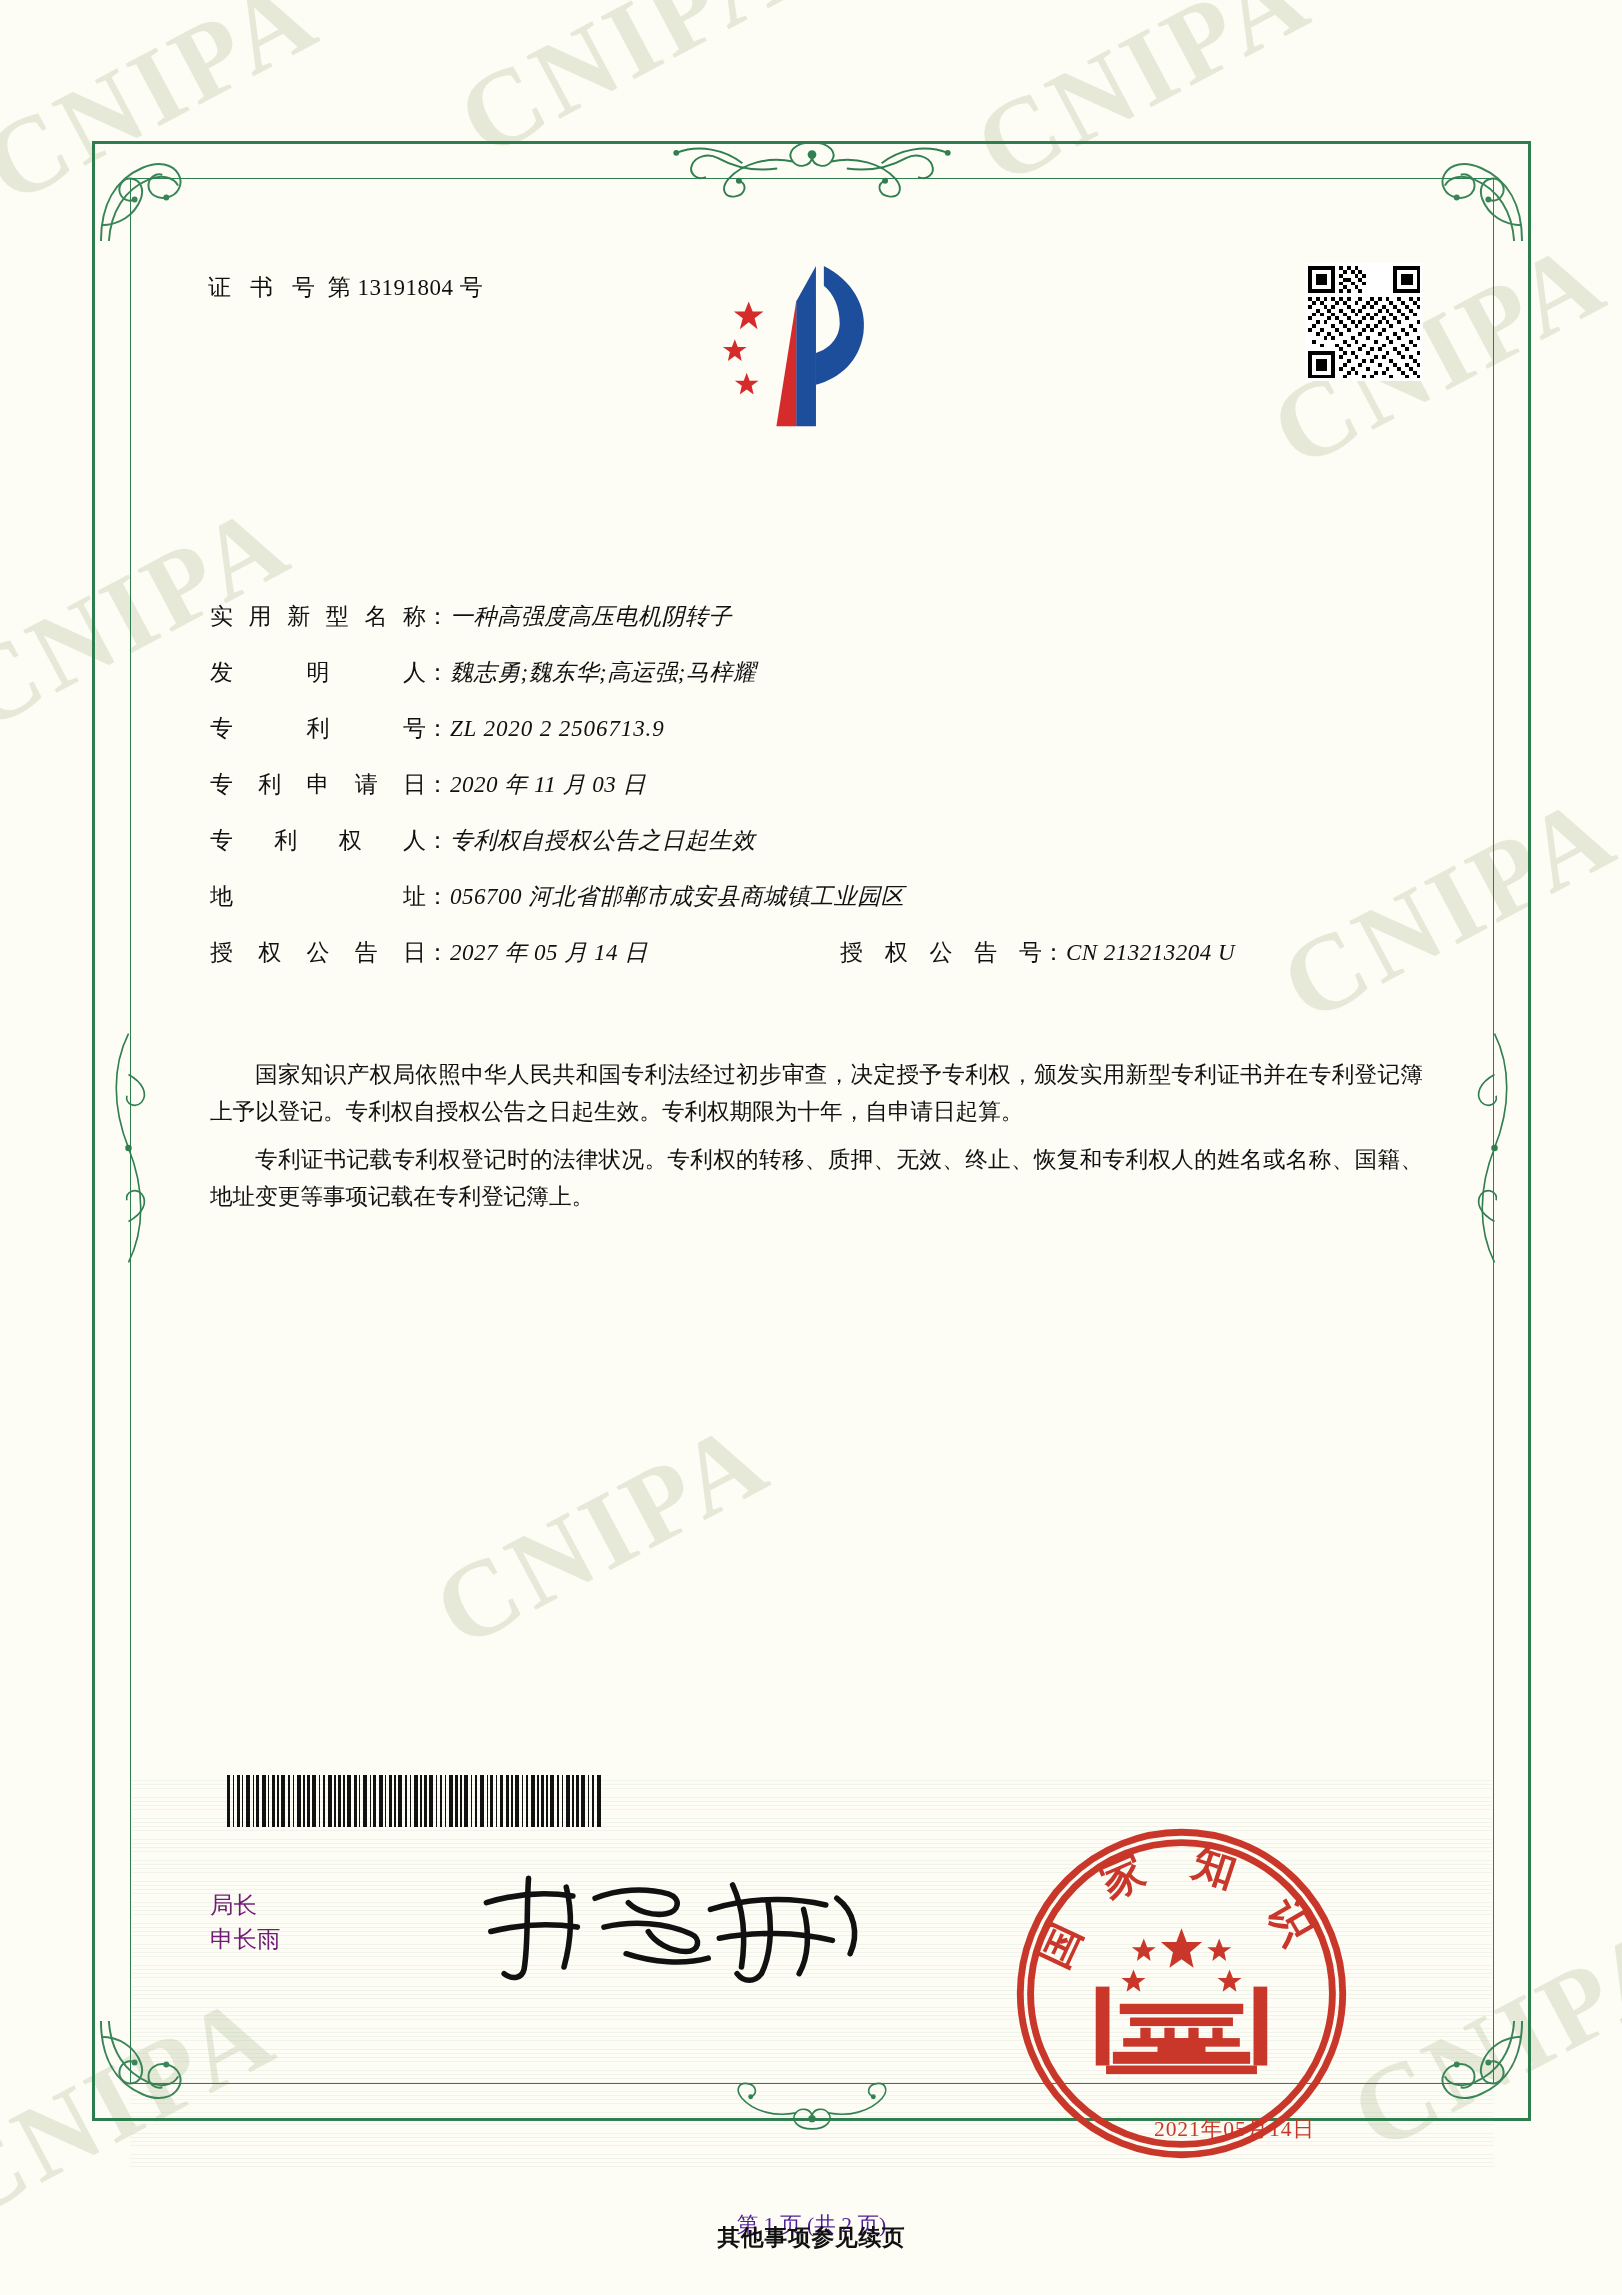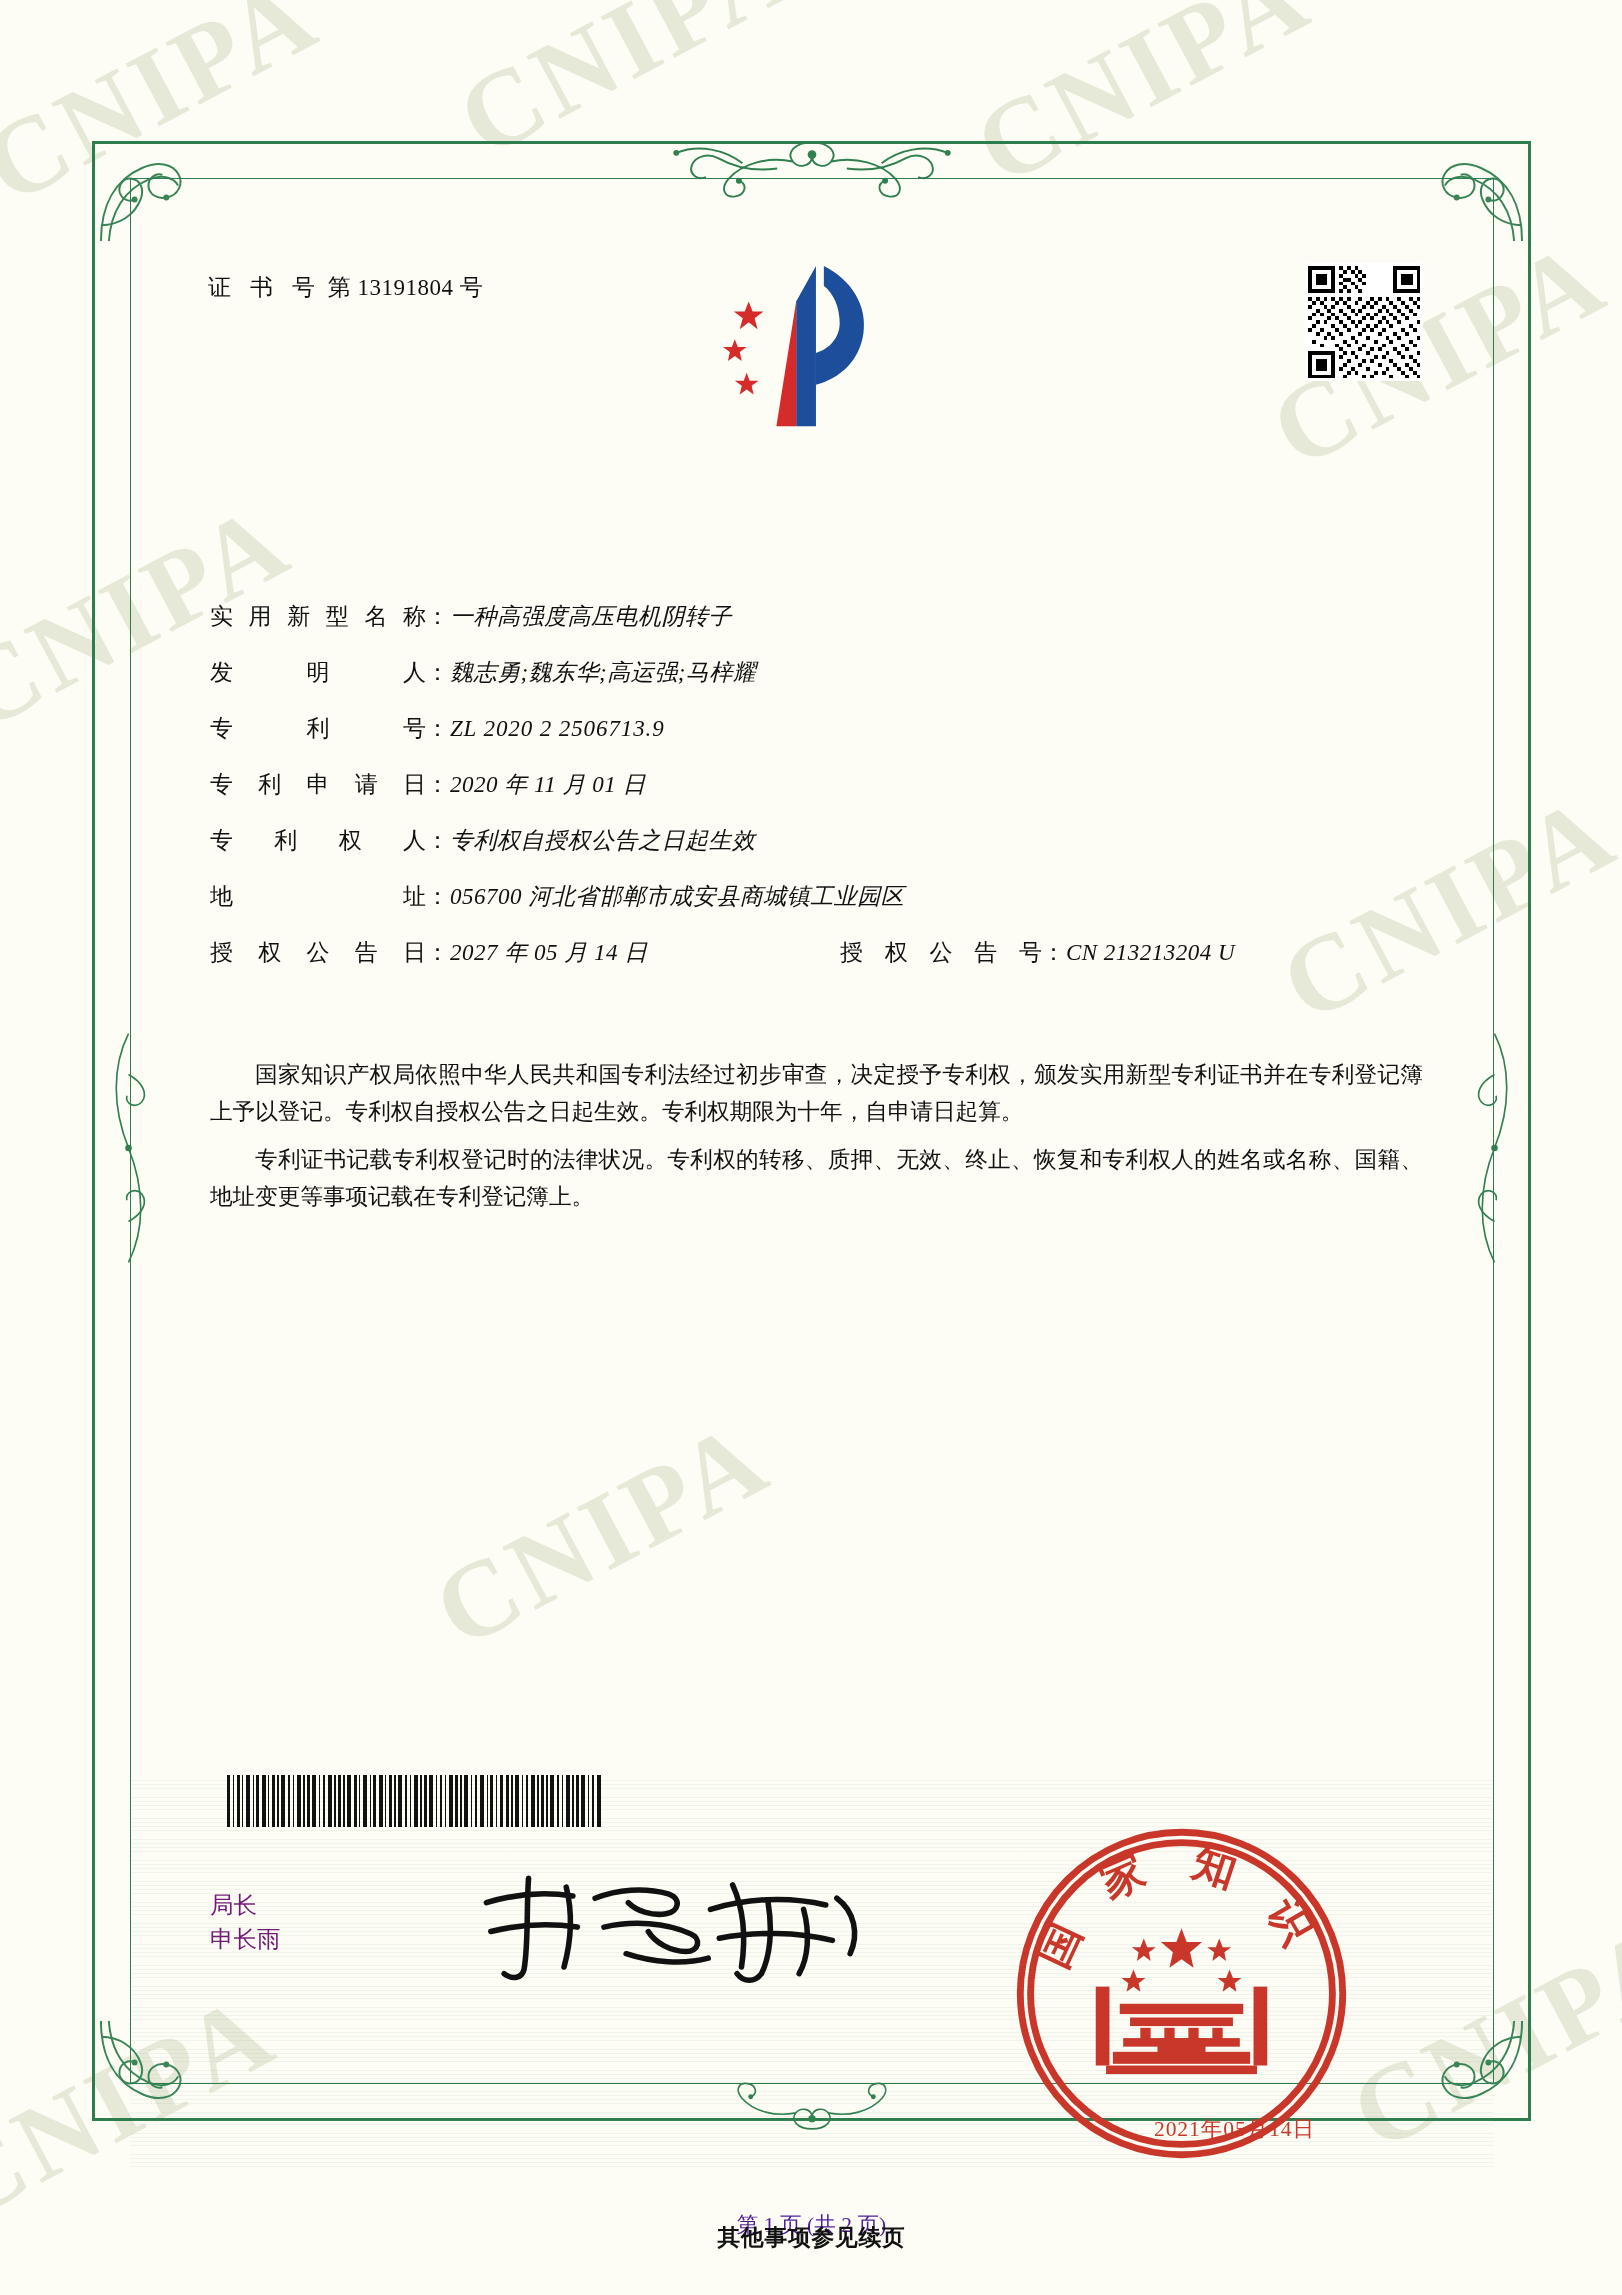--- a/index.html
+++ b/index.html
@@ -674,21 +674,21 @@
 
       <div class="field-row">
         <span class="field-label">
           <span>专</span>
             <span>利</span>
             <span>申</span>
             <span>请</span>
             <span>日</span>
         </span>
         <span class="field-colon">：</span>
-        <span class="field-value">2020 年 11 月 01 日</span>
+        <span class="field-value">2020 年 11 月 03 日</span>
       </div>
 
       <div class="field-row">
         <span class="field-label">
           <span>专</span>
             <span>利</span>
             <span>权</span>
             <span>人</span>
         </span>
         <span class="field-colon">：</span>

